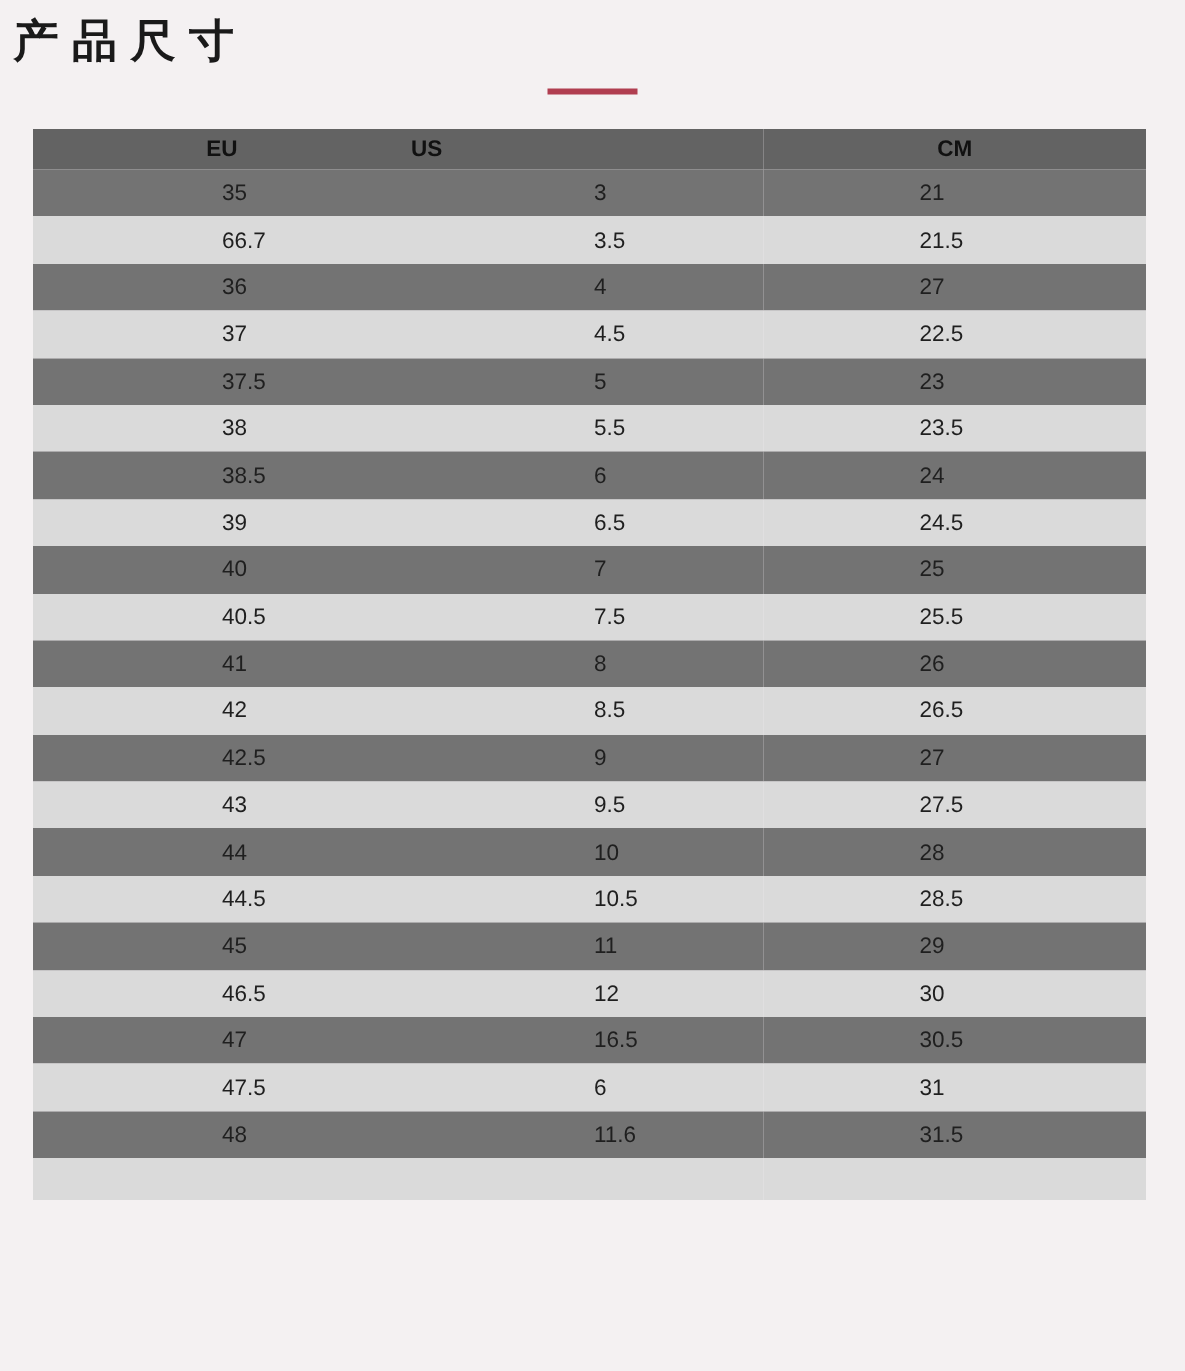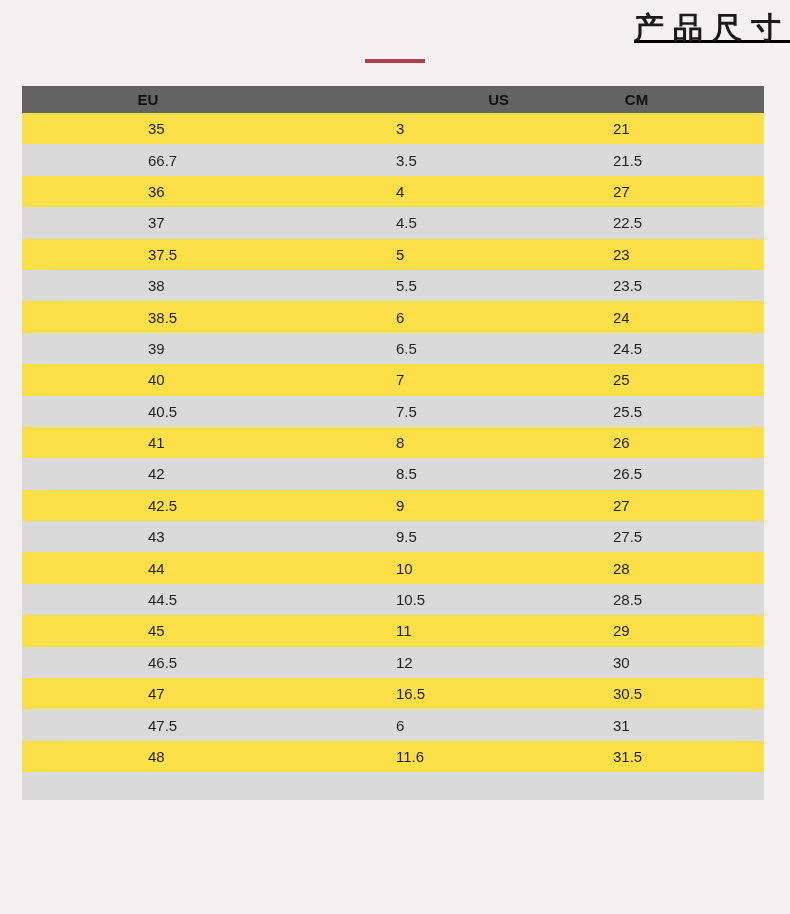--- a/index.html
+++ b/index.html
@@ -19,22 +19,21 @@
     height: 914px;
     background: #f4f1f2;
   }
 
   
   .title-block {
     position: absolute;
     top: 8px;
     left: 0;
     width: 790px;
-    text-align: right;
-    text-decoration: underline;
+    text-align: left;
   }
   .page-title {
     font-size: 30px;
     font-weight: bold;
     color: #1a1a1a;
     letter-spacing: 9px;
     line-height: 40px;
     padding-left: 9px;
     font-family: "DejaVu Sans", "Liberation Sans", sans-serif;
   }
@@ -63,32 +62,32 @@
     color: #111111;
     font-size: 15px;
     font-weight: bold;
     height: 27px;
     padding: 0;
     text-align: center;
     font-family: "Liberation Sans", sans-serif;
     margin-left: 13px;
   }
   .size-table thead th.h-eu { text-align: center; padding-right: 0px; }
-  .size-table thead th.h-us { text-align: right; }
+  .size-table thead th.h-us { text-align: left; }
   .size-table thead th.h-cm { text-align: center; }
 
   .size-table tbody td {
     height: 31.4px;
     padding: 0;
     font-size: 15px;
     color: #1f1f1f;
     vertical-align: middle;
     font-family: "Liberation Sans", sans-serif;
   }
-  .size-table tbody tr.odd td { background: #fde047; }
+  .size-table tbody tr.odd td { background: #737373; }
   .size-table tbody tr.even td { background: #dadada; }
 
   .size-table tbody td.v-eu { padding-left: 126px; }
   .size-table tbody td.v-us { padding-left: 122px; }
   .size-table tbody td.v-cm { padding-left: 104px; }
 
   .size-table tbody tr.blank-row td { height: 28px; background: #dadada; }
 </style>
 </head>
 <body>

